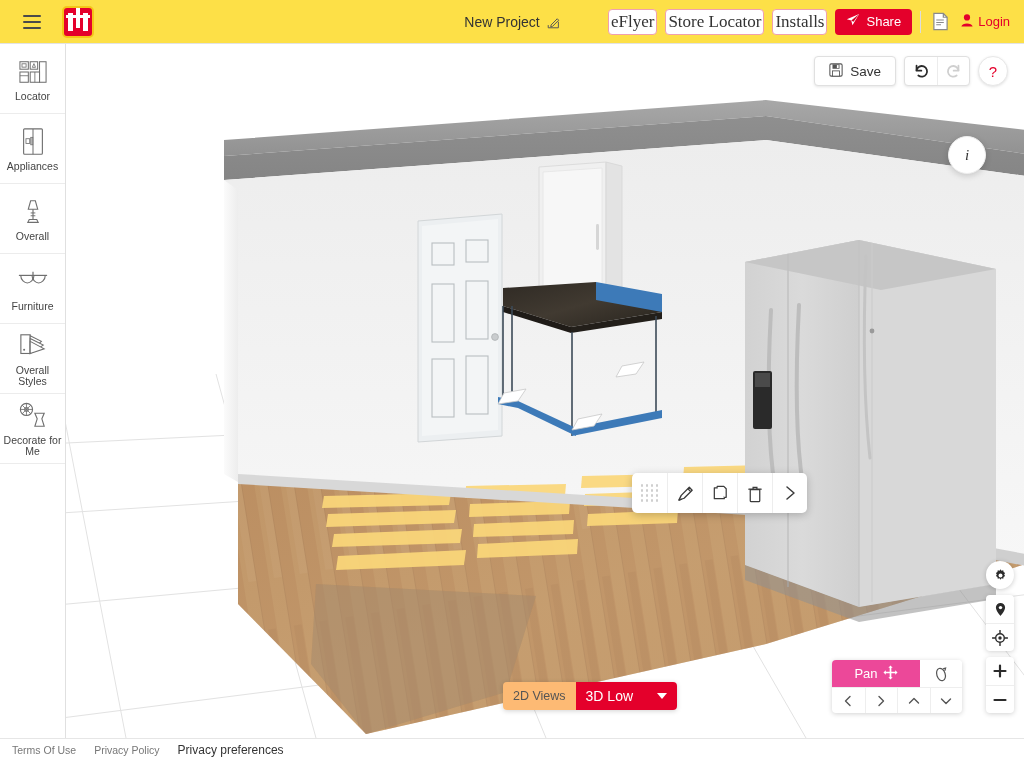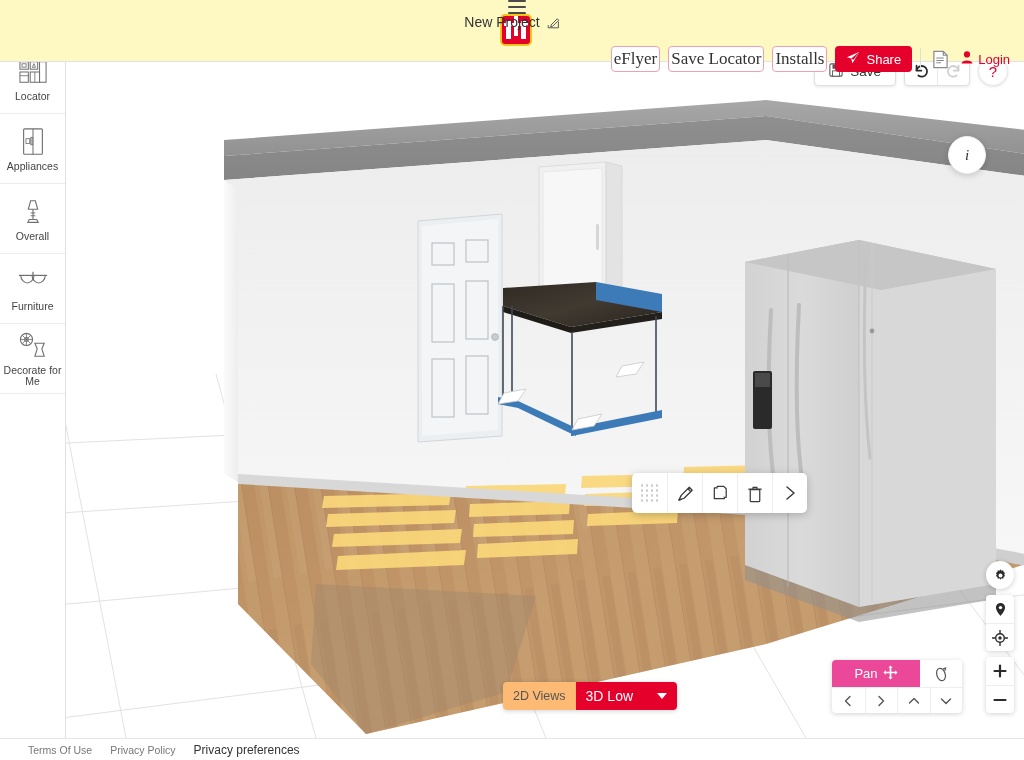--- a/index.html
+++ b/index.html
@@ -6,23 +6,23 @@
   html, body {
     width: 1024px; height: 760px;
     font-family: "Liberation Sans", sans-serif;
     background: #ffffff;
     overflow: hidden;
   }
   #app { position: relative; width: 1024px; height: 760px; }
 
   
   .topbar {
-    position: absolute; top: 0; left: 0; width: 1024px; height: 62px;
-    background: #fef9c3; border-bottom: 1px solid #e3e3e3;
-    display: flex; align-items: center; z-index: 40; flex-direction: column;
+    position: absolute; top: 0; left: 0; width: 1024px; height: 44px;
+    background: #fde047; border-bottom: 1px solid #e3e3e3;
+    display: flex; align-items: center; z-index: 40;
   }
   .hamburger {
     width: 44px; height: 44px; margin-left: 10px;
     display: flex; flex-direction: column; justify-content: center;
     align-items: center; gap: 4px; cursor: pointer;
   }
   .hamburger span { display:block; width: 18px; height: 2px; background: #4a4a4a; border-radius: 1px; }
 
   .brand-logo {
     width: 32px; height: 32px; margin-left: 8px;
@@ -178,21 +178,21 @@
   .stackgrp {
     background: #fff; border-radius: 4px; box-shadow: 0 1px 5px rgba(0,0,0,.18); overflow: hidden;
   }
   .stackgrp > div { width: 28px; height: 28px; display: flex; align-items: center; justify-content: center; cursor: pointer; }
   .stackgrp > div + div { border-top: 1px solid #eee; }
 
   
   .footer {
     position: absolute; left: 0; bottom: 0; width: 1024px; height: 22px;
     background: #fff; border-top: 1px solid #e6e6e6;
-    display: flex; align-items: center; gap: 18px; padding-left: 28px; z-index: 35;
+    display: flex; align-items: center; gap: 18px; padding-left: 12px; z-index: 35;
   }
   .footer a { font-size: 10.5px; color: #777; text-decoration: none; cursor: pointer; }
   .footer a.pref { font-size: 12px; color: #333; }
 </style>
 </head>
 <body>
 
 <div id="app">
 
   <div class="topbar">
@@ -213,21 +213,21 @@
       <span class="edit-pencil">
         <svg width="13" height="13" viewBox="0 0 16 16">
           <path d="M1.5 11.2 L1.5 14.5 L14 14.5 L14 7" fill="none" stroke="#555" stroke-width="1.2"></path>
           <path d="M5 11 L12.6 3.4 L14.4 5.2 L6.8 12.8 L4.6 13.4 Z" fill="none" stroke="#555" stroke-width="1.2"></path>
         </svg>
       </span>
     </div>
 
     <div class="topbar-right">
       <button class="btn-outline">eFlyer</button>
-      <button class="btn-outline">Save Locator</button>
+      <button class="btn-outline">Store Locator</button>
       <button class="btn-outline">Installs</button>
       <button class="btn-share">
         <span>
           <svg width="14" height="14" viewBox="0 0 16 16">
               <path d="M15 1 L1 7.2 L6 8.6 L7.4 14 Z" fill="#fff"></path>
               <path d="M6 8.6 L15 1 L8.6 10" fill="#d00025"></path>
             </svg>
         </span>
         <span>Share</span>
       </button>
@@ -300,20 +300,32 @@
         <svg width="32" height="26" viewBox="0 0 34 26">
           <path d="M2 6 h30" stroke="#6f6f6f" stroke-width="1.3"></path>
           <path d="M17 6 v-4" stroke="#6f6f6f" stroke-width="1.3"></path>
           <path d="M4 6 c0 5 4 8 7 8 c3 0 7 -3 7 -8" fill="none" stroke="#6f6f6f" stroke-width="1.2"></path>
           <path d="M16 6 c0 5 4 8 7 8 c3 0 7 -3 7 -8" fill="none" stroke="#6f6f6f" stroke-width="1.2"></path>
         </svg>
       </div>
       <div class="silabel">Furniture</div>
     </div>
 
+    <div class="side-item">
+      <div class="siicon">
+        <svg width="30" height="28" viewBox="0 0 32 30">
+          <rect x="3" y="3" width="10" height="20" fill="#fff" stroke="#6f6f6f" stroke-width="1.2"></rect>
+          <circle cx="6.5" cy="19" r="1.1" fill="#6f6f6f"></circle>
+          <path d="M13 4 L25 10 L13 21 z" fill="#fff" stroke="#6f6f6f" stroke-width="1.1"></path>
+          <path d="M13 7 L27 14 L13 23 z" fill="#fff" stroke="#6f6f6f" stroke-width="1.1"></path>
+          <path d="M13 10 L28 18 L13 23 z" fill="#fff" stroke="#6f6f6f" stroke-width="1.1"></path>
+        </svg>
+      </div>
+      <div class="silabel">Overall Styles</div>
+    </div>
 
     <div class="side-item">
       <div class="siicon">
         <svg width="32" height="28" viewBox="0 0 34 30">
           <circle cx="10" cy="8" r="6.5" fill="#fff" stroke="#6f6f6f" stroke-width="1.2"></circle>
           <circle cx="10" cy="8" r="2.2" fill="none" stroke="#6f6f6f" stroke-width="1"></circle>
           <path d="M10 1.5 v13 M3.5 8 h13 M5.4 3.4 L14.6 12.6 M14.6 3.4 L5.4 12.6" stroke="#6f6f6f" stroke-width="0.9"></path>
           <path d="M19 12 h10 l-2.5 6 l2.5 8 h-10 l2.5 -8 z" fill="#fff" stroke="#6f6f6f" stroke-width="1.2"></path>
         </svg>
       </div>

